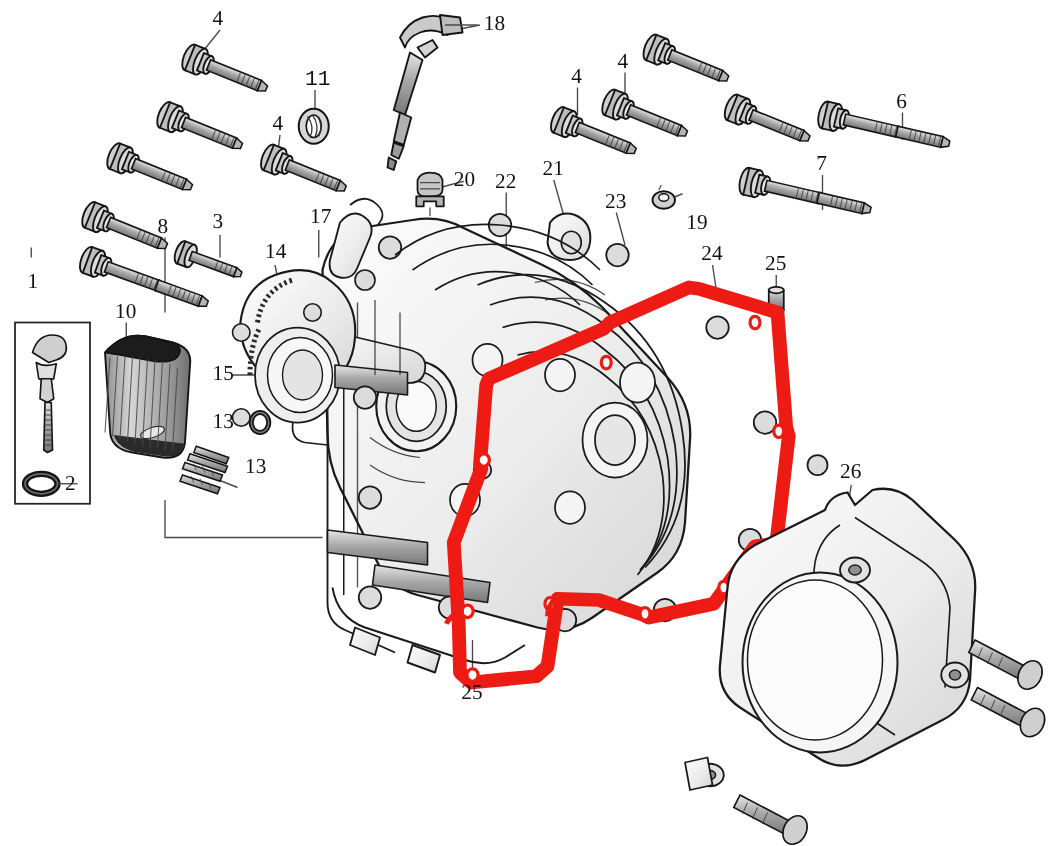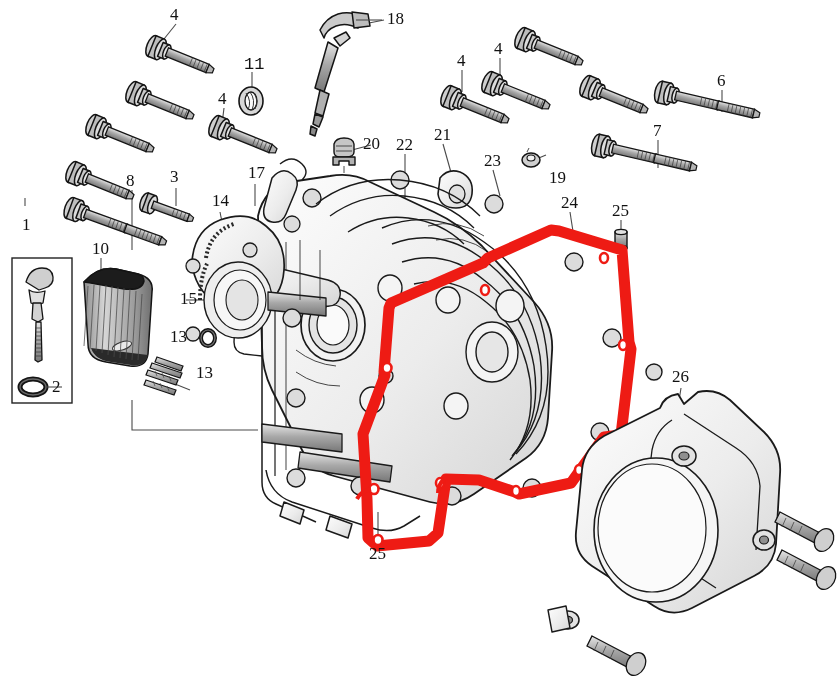--- a/index.html
+++ b/index.html
@@ -406,21 +406,21 @@
 <div class="lbl" style="left:218px; top:90px;">4</div>
 <div class="lbl" style="left:457px; top:52px;">4</div>
 <div class="lbl" style="left:494px; top:40px;">4</div>
 <div class="lbl" style="left:717px; top:72px;">6</div>
 <div class="lbl" style="left:653px; top:122px;">7</div>
 <div class="lbl" style="left:126px; top:172px;">8</div>
 <div class="lbl" style="left:244px; top:56px;font-family:Liberation Mono, monospace;">11</div>
 <div class="lbl" style="left:92px;  top:240px;">10</div>
 <div class="lbl" style="left:196px; top:364px;">13</div>
 <div class="lbl" style="left:212px; top:192px;">14</div>
-<div class="lbl" style="left:180px; top:290px;text-align:center;">15</div>
+<div class="lbl" style="left:170px; top:290px;text-align:center;">15</div>
 <div class="lbl" style="left:170px; top:328px;">13</div>
 <div class="lbl" style="left:248px; top:164px;">17</div>
 <div class="lbl" style="left:387px; top:10px;">18</div>
 <div class="lbl" style="left:549px; top:145px;margin-top:24px;">19</div>
 <div class="lbl" style="left:363px; top:135px;">20</div>
 <div class="lbl" style="left:434px; top:126px;">21</div>
 <div class="lbl" style="left:396px; top:136px;">22</div>
 <div class="lbl" style="left:484px; top:152px;font-family:Liberation Serif, serif;">23</div>
 <div class="lbl" style="left:561px; top:194px;text-align:center;">24</div>
 <div class="lbl" style="left:612px; top:202px;">25</div>

